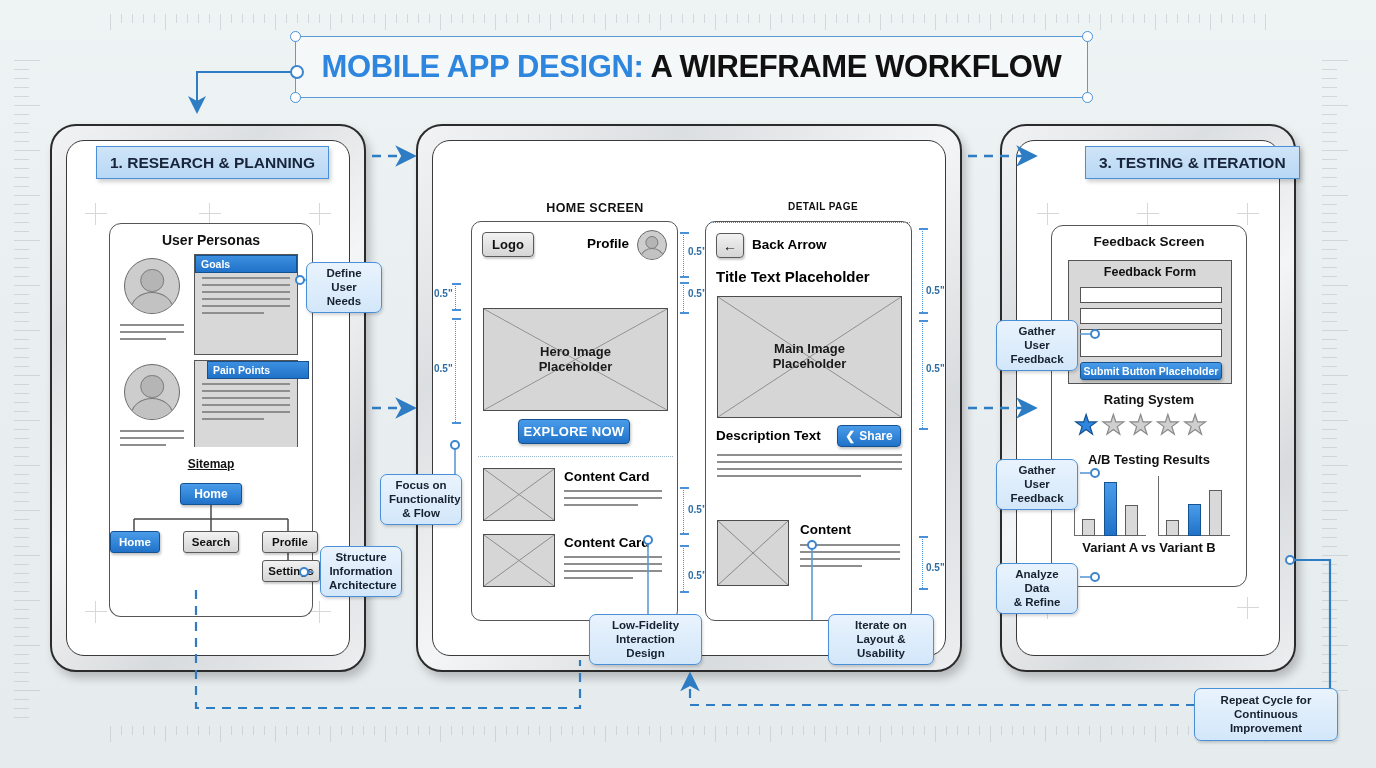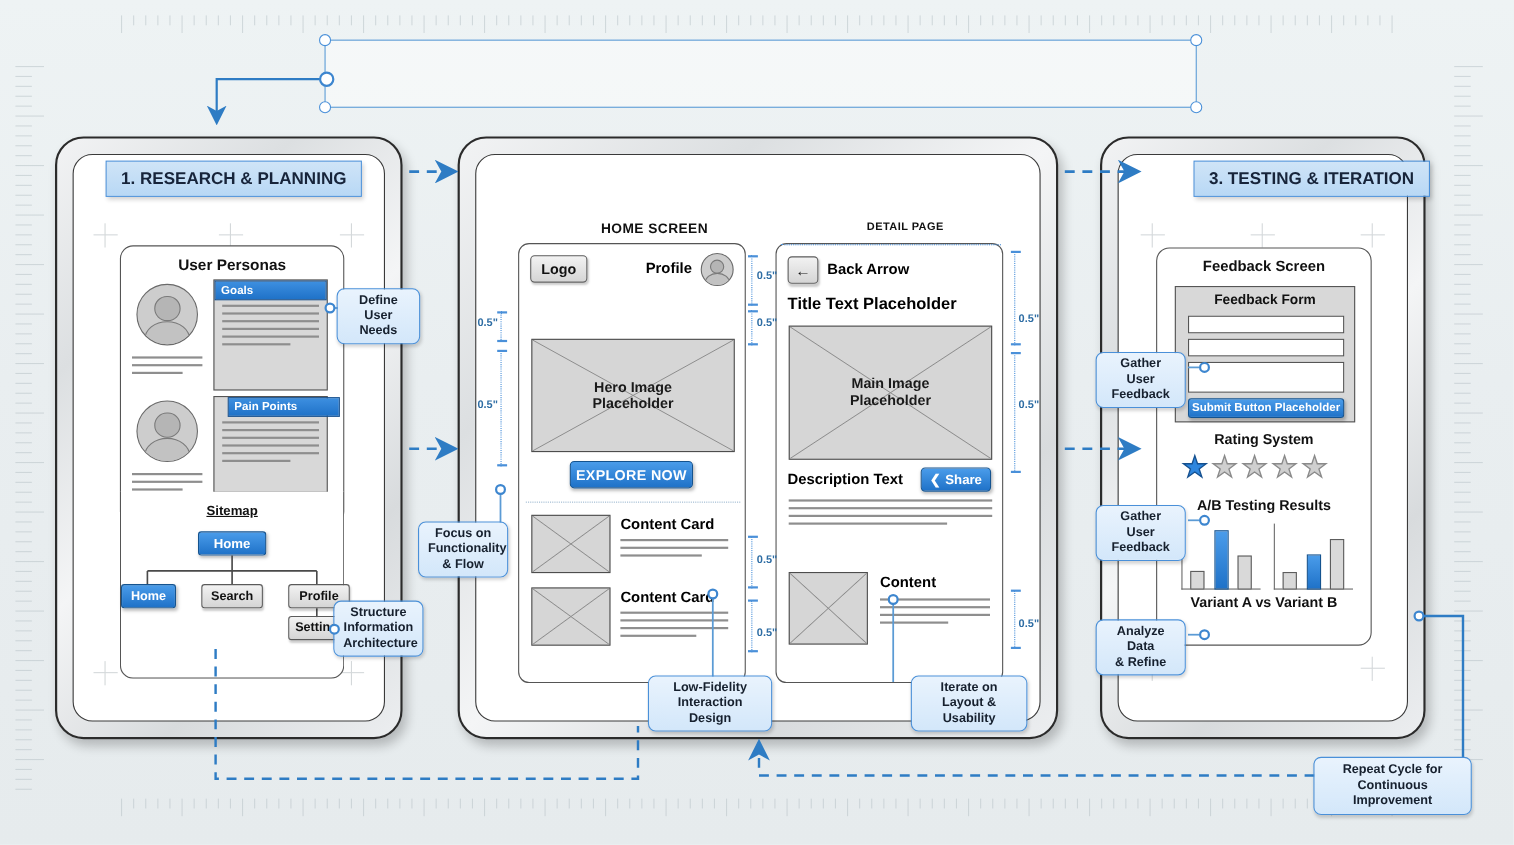--- a/index.html
+++ b/index.html
@@ -505,20 +505,23 @@
       <i style="top: 0px; left: 1089px; width: 1.3px; height: 9px;"></i>
       <i style="top: 0px; left: 1100px; width: 1.3px; height: 16px;"></i>
       <i style="top: 0px; left: 1111px; width: 1.3px; height: 9px;"></i>
       <i style="top: 0px; left: 1122px; width: 1.3px; height: 9px;"></i>
       <i style="top: 0px; left: 1133px; width: 1.3px; height: 9px;"></i>
       <i style="top: 0px; left: 1144px; width: 1.3px; height: 9px;"></i>
       <i style="top: 0px; left: 1155px; width: 1.3px; height: 16px;"></i>
     </div>
 
   <div class="title-box">
+    <div class="title-txt">
+      <span class="blue">MOBILE APP DESIGN:</span><span class="blk"> A WIREFRAME WORKFLOW</span>
+    </div>
     <div class="handle" style="left:-6px;top:-6px"></div>
     <div class="handle" style="right:-6px;top:-6px"></div>
     <div class="handle" style="left:-6px;bottom:-6px"></div>
     <div class="handle" style="right:-6px;bottom:-6px"></div>
   </div>
 
   <svg class="ov" viewBox="0 0 1376 768">
     <defs>
       <marker id="ah" markerWidth="9" markerHeight="9" refX="7" refY="4.5" orient="auto">
         <path d="M0,0 L9,4.5 L0,9 L2.5,4.5 Z" fill="#2e7cc4"></path>
@@ -743,21 +746,21 @@
   <div class="mline" style="left:922px;top:320px;height:110px;"></div>
   <div class="meas" style="left:926px;top:363px;">0.5"</div>
   <div class="mline" style="left:922px;top:536px;height:54px;"></div>
   <div class="meas" style="left:926px;top:562px;">0.5"</div>
   <div style="position:absolute;left:710px;top:222px;width:200px;border-top:1.6px dotted #4a90d9;z-index:6"></div>
 
   <div class="callout" style="left:306px;top:262px;width:76px;">Define
 User Needs</div>
   <div class="dot" style="left:295px;top:275px"></div>
 
-  <div class="callout" style="left:303px;top:546px;width:82px;">Structure
+  <div class="callout" style="left:320px;top:546px;width:82px;">Structure
 Information
 Architecture</div>
   <div class="dot" style="left:299px;top:567px"></div>
 
   <div class="callout" style="left:380px;top:474px;width:82px;">Focus on
 Functionality
 &amp; Flow</div>
   <div class="dot" style="left:450px;top:440px"></div>
 
   <div class="callout" style="left:589px;top:614px;width:113px;">Low-Fidelity

